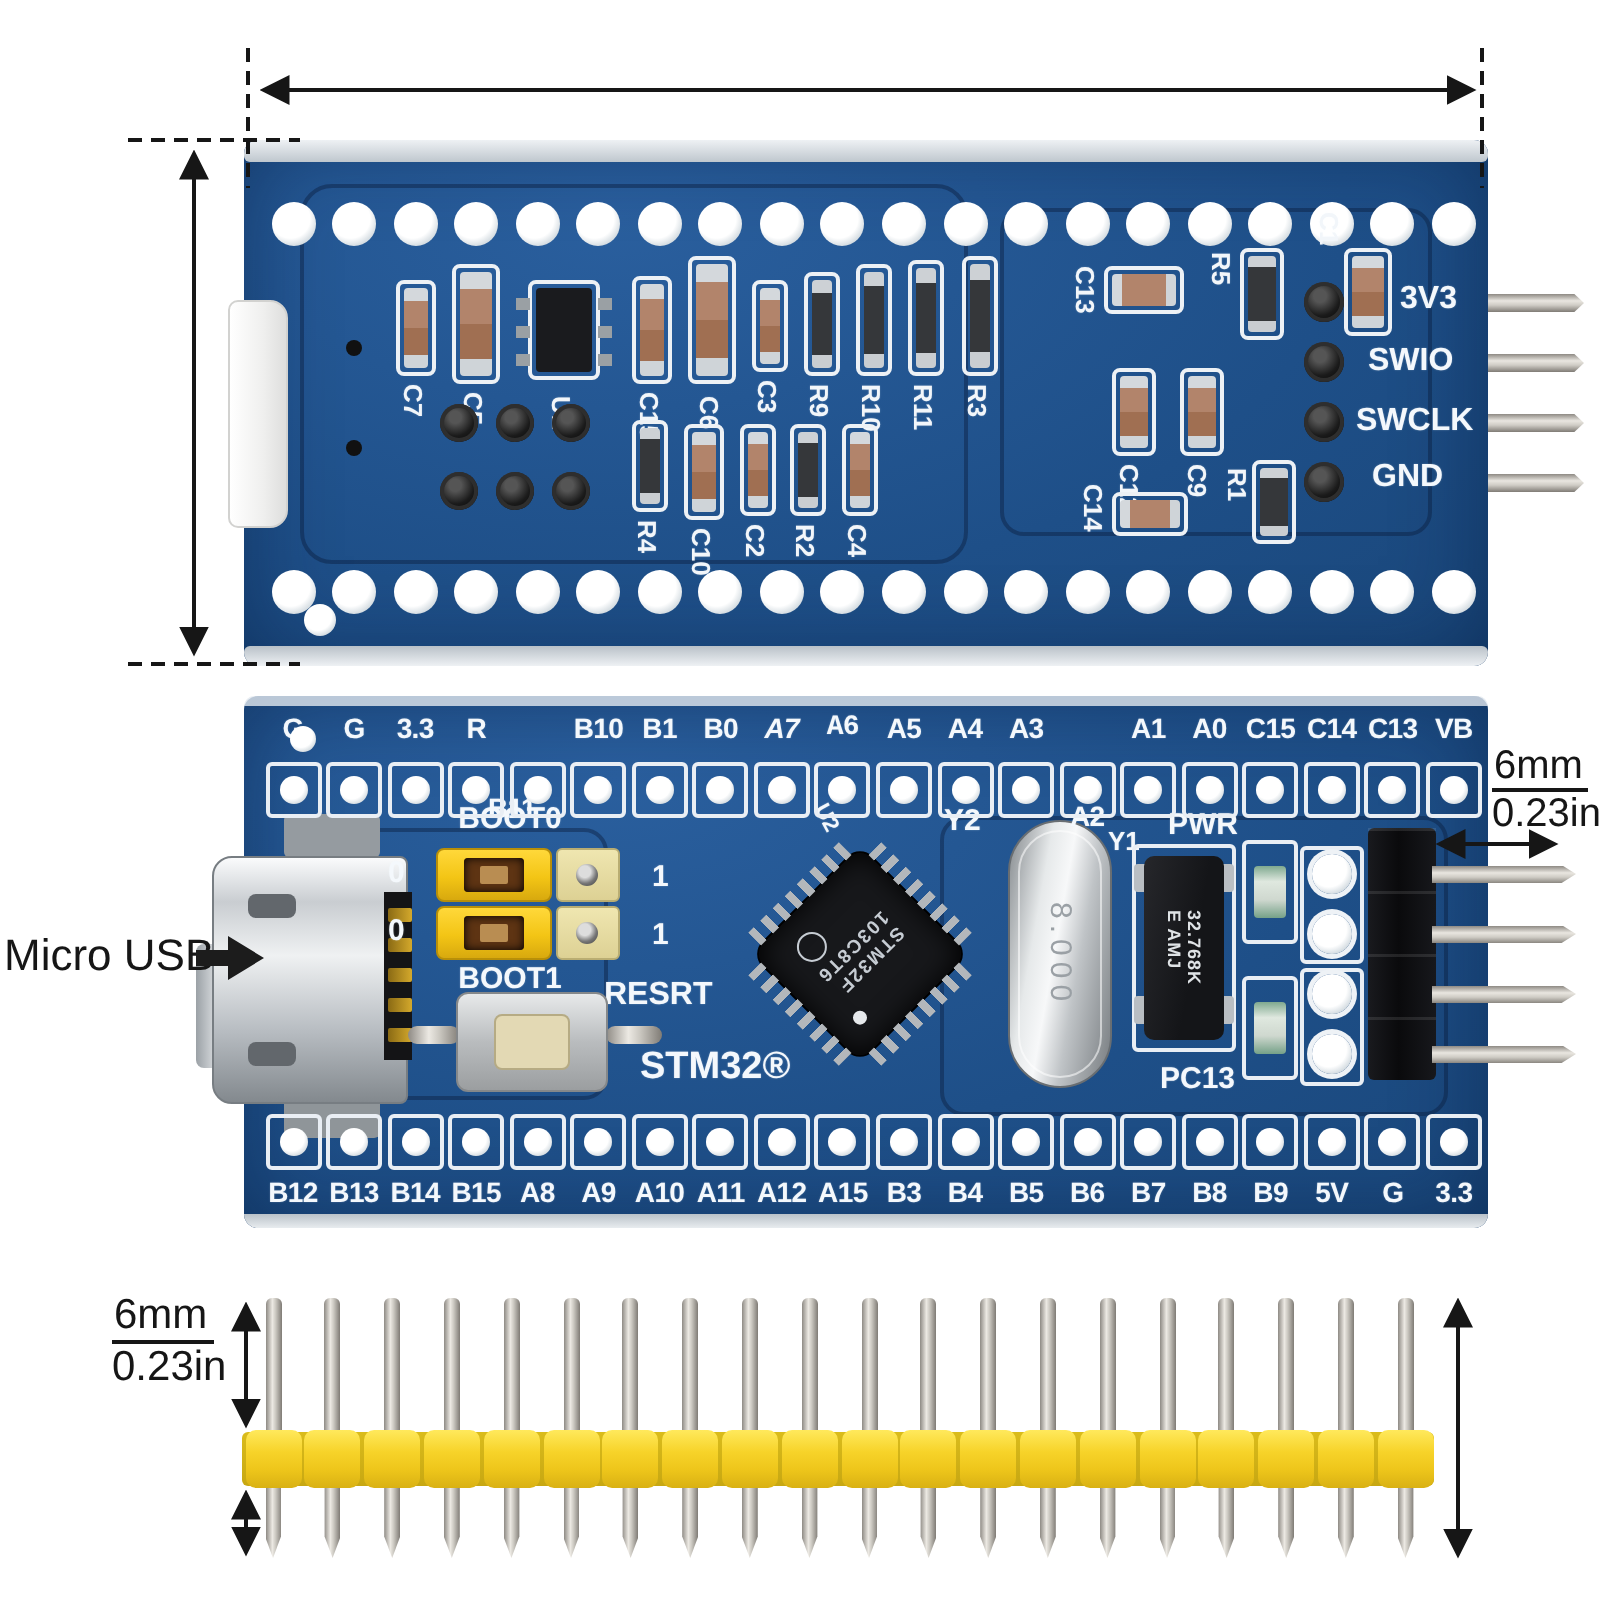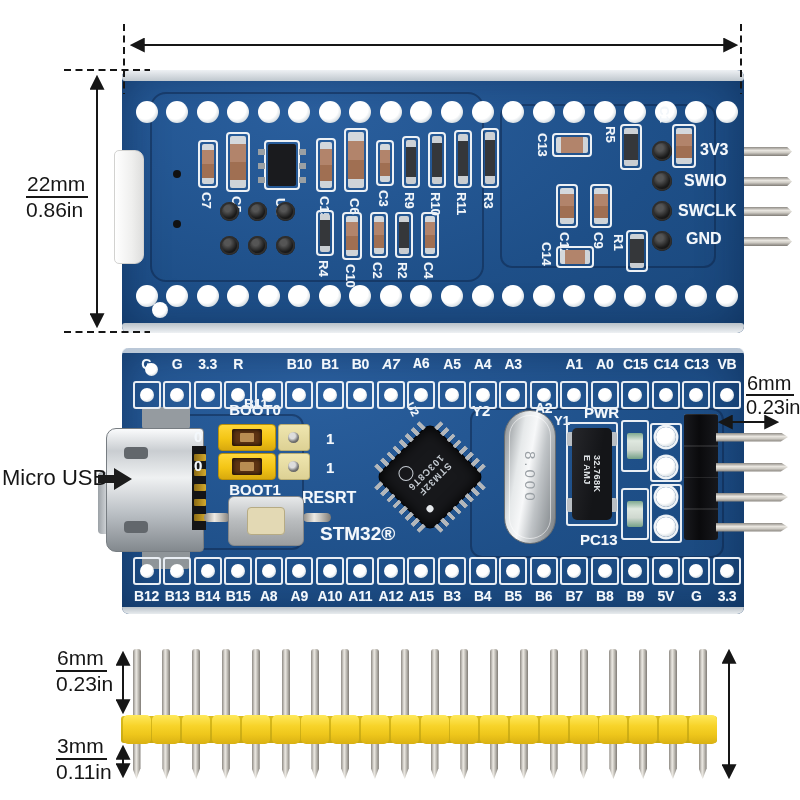--- a/index.html
+++ b/index.html
@@ -509,36 +509,28 @@
       <div class="abs pinvert" style="left: 639.1px; top: 743px; width: 8px; height: 36px; clip-path: polygon(0px 0px, 100% 0px, 100% 70%, 50% 100%, 0px 70%);"></div>
       <div class="abs" style="left: 629.1px; top: 715px; width: 28px; height: 29px; background: linear-gradient(rgb(255, 233, 92), rgb(247, 211, 41) 38%, rgb(238, 198, 27) 68%, rgb(217, 177, 19)); border-radius: 5px;"></div>
       <div class="abs pinvert" style="left: 668.9px; top: 649px; width: 8px; height: 68px; border-radius: 3px 3px 1px 1px;"></div>
       <div class="abs pinvert" style="left: 668.9px; top: 743px; width: 8px; height: 36px; clip-path: polygon(0px 0px, 100% 0px, 100% 70%, 50% 100%, 0px 70%);"></div>
       <div class="abs" style="left: 658.9px; top: 715px; width: 28px; height: 29px; background: linear-gradient(rgb(255, 233, 92), rgb(247, 211, 41) 38%, rgb(238, 198, 27) 68%, rgb(217, 177, 19)); border-radius: 5px;"></div>
       <div class="abs pinvert" style="left: 698.7px; top: 649px; width: 8px; height: 68px; border-radius: 3px 3px 1px 1px;"></div>
       <div class="abs pinvert" style="left: 698.7px; top: 743px; width: 8px; height: 36px; clip-path: polygon(0px 0px, 100% 0px, 100% 70%, 50% 100%, 0px 70%);"></div>
       <div class="abs" style="left: 688.7px; top: 715px; width: 28px; height: 29px; background: linear-gradient(rgb(255, 233, 92), rgb(247, 211, 41) 38%, rgb(238, 198, 27) 68%, rgb(217, 177, 19)); border-radius: 5px;"></div>
     </div>
 
-  <div class="abs dim frac" style="left:26px;top:172px">
-    <span class="nm">22mm</span>
-    <span>0.86in</span>
-  </div>
   <div class="abs dim frac" style="left:746px;top:372px;font-size:20px">
     <span class="nm">6mm</span>
     <span>0.23in</span>
   </div>
   <div class="abs dim" style="left:2px;top:466px;font-size:22px">Micro USB</div>
   <div class="abs dim frac" style="left:56px;top:646px">
     <span class="nm">6mm</span>
     <span>0.23in</span>
-  </div>
-  <div class="abs dim frac" style="left:56px;top:734px">
-    <span class="nm">3mm</span>
-    <span>0.11in</span>
   </div>
 
   <svg class="abs" width="800" height="800" style="left:0;top:0;pointer-events:none">
     <defs>
       <marker id="ah" viewBox="0 0 10 10" refX="8.5" refY="5" markerWidth="7.5" markerHeight="7.5" orient="auto-start-reverse">
         <path d="M0 0 L10 5 L0 10 z" fill="#161616"></path>
       </marker>
     </defs>
     <line x1="132" y1="45" x2="736" y2="45" stroke="#161616" stroke-width="2" marker-start="url(#ah)" marker-end="url(#ah)"></line>
     <line x1="124" y1="24" x2="124" y2="94" stroke="#161616" stroke-width="2" stroke-dasharray="7 4.5"></line>

